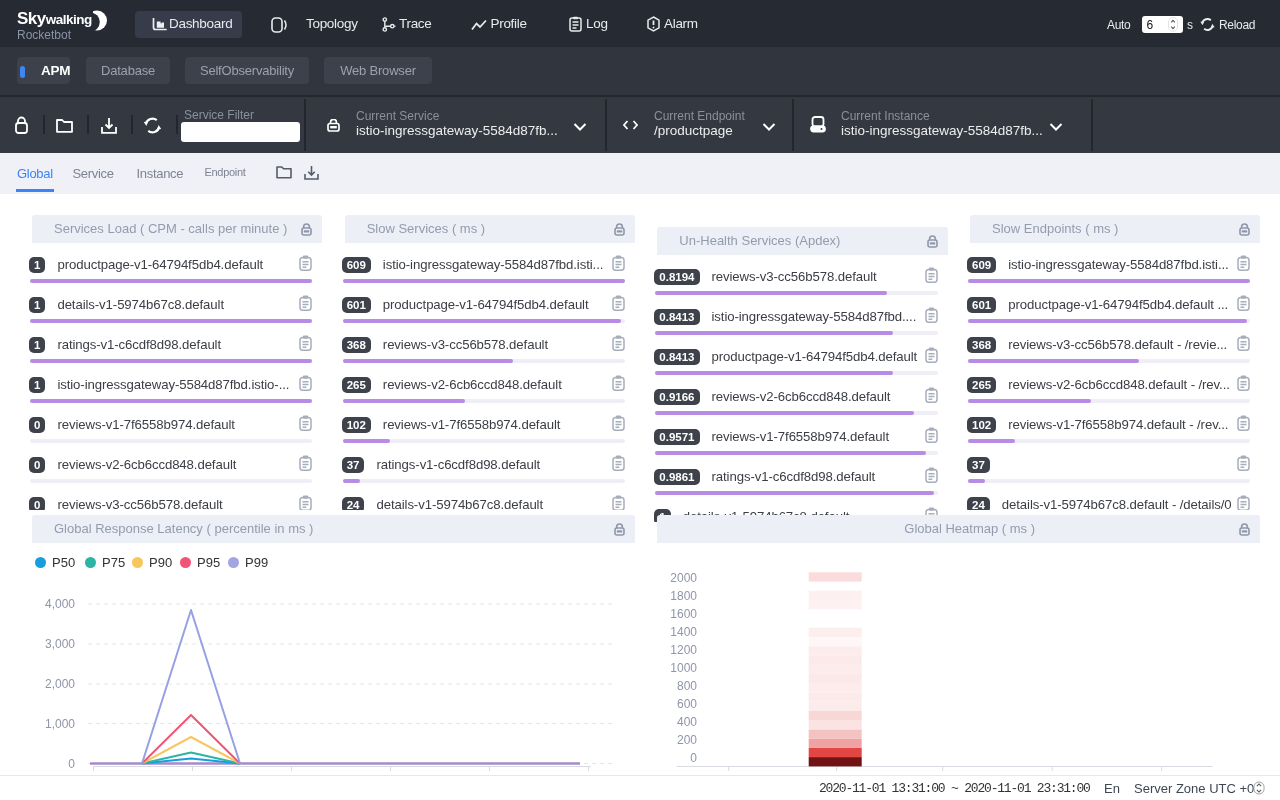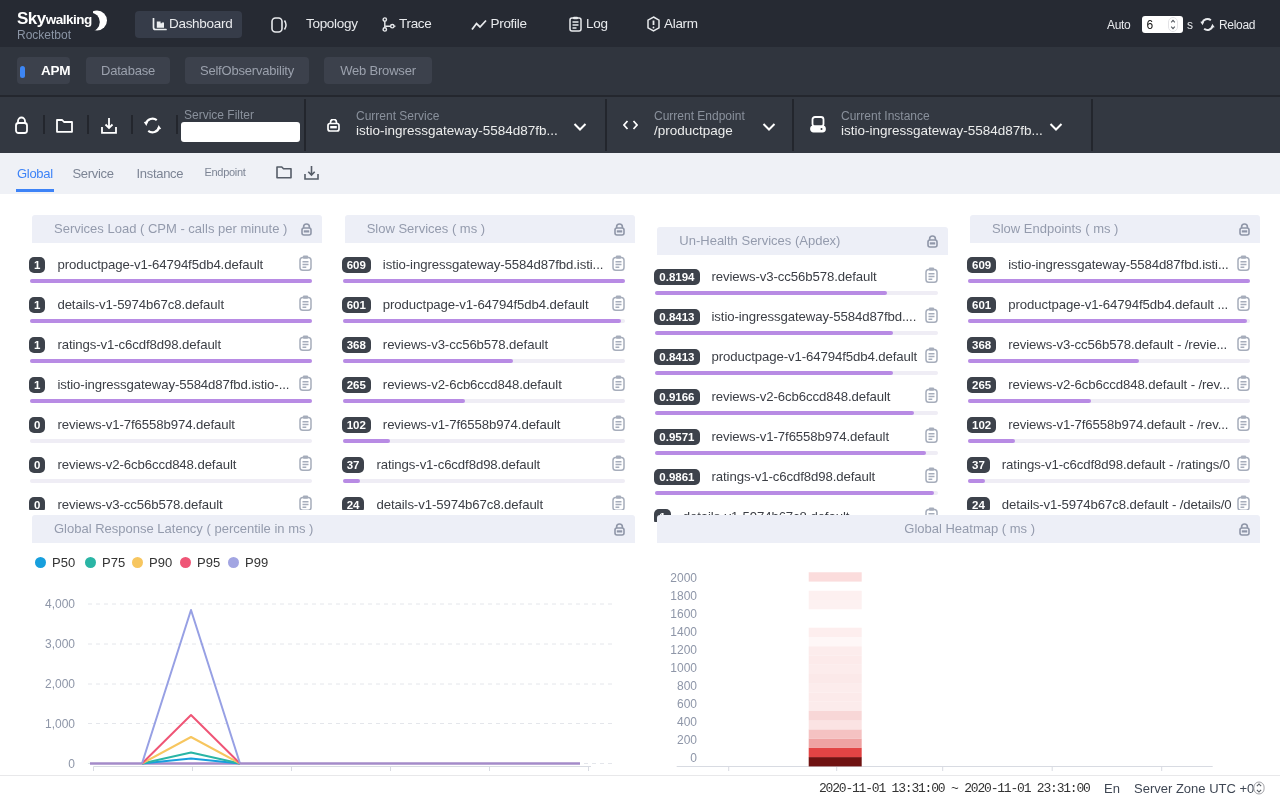--- a/index.html
+++ b/index.html
@@ -512,21 +512,20 @@
           <rect x="1" y="2.5" width="11" height="12.7" rx="2.8"></rect>
           <rect x="3.9" y="0.6" width="5.2" height="3.1" rx="1" fill="#a6adbb" stroke="none"></rect>
           <path d="M3.5 6.8 h6 M3.5 9.5 h6 M3.5 12.2 h3.8"></path>
         </svg>
     <div class="track">
           <div class="fill" style="width:16.7%"></div>
         </div>
   </div>
   <div class="row" style="top:228px;">
     <div class="badge">37</div>
-        <div class="name">ratings-v1-c6cdf8d98.default - /ratings/0</div>
         <svg class="clip" width="13" height="16" viewBox="0 0 13 16" fill="none" stroke="#a6adbb" stroke-width="1.5">
           <rect x="1" y="2.5" width="11" height="12.7" rx="2.8"></rect>
           <rect x="3.9" y="0.6" width="5.2" height="3.1" rx="1" fill="#a6adbb" stroke="none"></rect>
           <path d="M3.5 6.8 h6 M3.5 9.5 h6 M3.5 12.2 h3.8"></path>
         </svg>
     <div class="track">
           <div class="fill" style="width:6.1%"></div>
         </div>
   </div>
   <div class="row" style="top:268px;">

